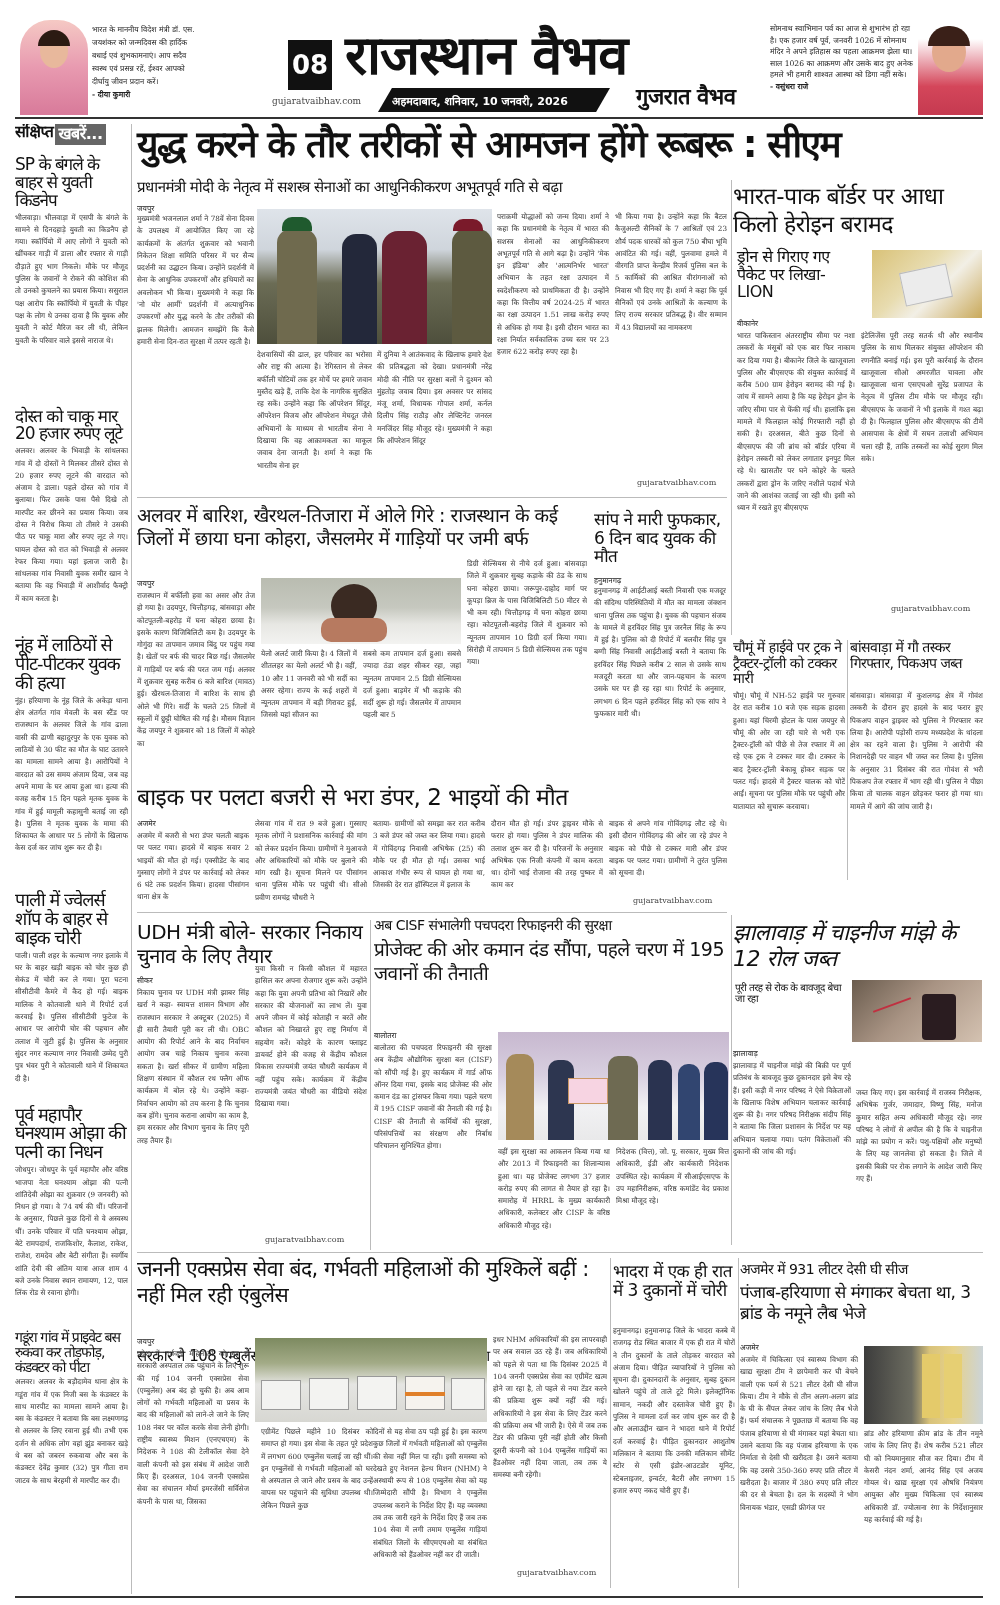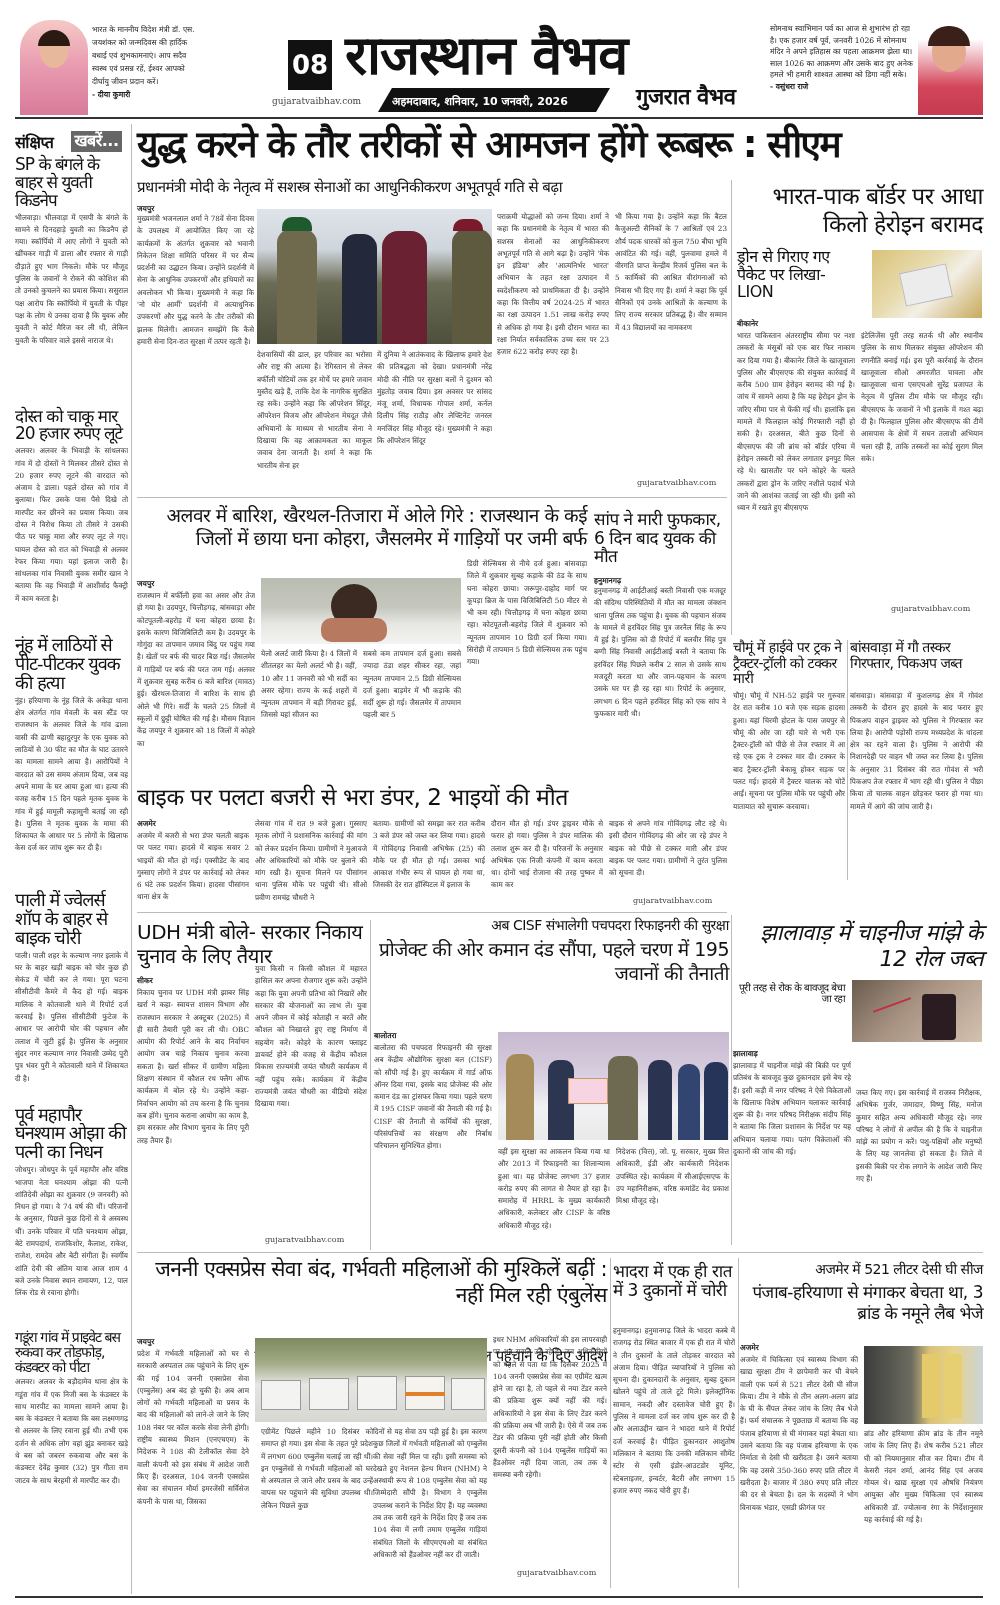--- a/index.html
+++ b/index.html
@@ -1,26 +1,26 @@
 <!DOCTYPE html>
 <html><head>
 <meta charset="utf-8">
 <style>
   * { box-sizing: border-box; margin: 0; padding: 0; }
   html, body { width: 1000px; height: 1605px; background: #fff; overflow: hidden; }
   body { font-family: "DejaVu Serif", serif; color: #111; position: relative; }
   .abs { position: absolute; }
   .hd { font-family: "DejaVu Sans", sans-serif; font-weight: bold; color: #111; letter-spacing: -0.5px; line-height: 1.05; }
   .body-text { font-family: "DejaVu Serif", serif; font-size: 7.2px; line-height: 12.3px; color: #333; text-align: justify; overflow: hidden; }
-  .dateline { font-family: "DejaVu Sans", sans-serif; font-size: 7.5px; font-weight: bold; color: #222; display: block; }
+  .dateline { font-family: "DejaVu Sans", sans-serif; font-size: 7.5px; font-weight: normal; color: #222; display: block; }
   .photo { background: #999; overflow: hidden; }
   .rule-h { position: absolute; height: 1px; background: #333; }
   .rule-v { position: absolute; width: 1px; background: #bbb; }
   .web { font-family: "DejaVu Serif", serif; font-size: 8px; color: #444; }
-  .center { text-align: right; }
+  .center { text-align: left; }
 </style>
 </head>
 <body>
 
 <div class="abs" style="left:0;top:0;width:1000px;height:120px;">
 
   <div class="abs" style="left:20px;top:20px;width:68px;height:95px;background:linear-gradient(180deg,#f5c9c4 0%,#e89ab0 50%,#d87a9a 100%);border-radius:30px 30px 0 0;">
     <div style="position:absolute;left:20px;top:14px;width:28px;height:34px;border-radius:50%;background:#e8b89c;"></div>
     <div style="position:absolute;left:18px;top:10px;width:32px;height:16px;border-radius:16px 16px 0 0;background:#2b1a12;"></div>
   </div>
@@ -42,21 +42,21 @@
     <b>- वसुंधरा राजे</b>
   </div>
   <div class="abs" style="left:918px;top:20px;width:65px;height:95px;background:linear-gradient(180deg,#ffffff 0%,#ffffff 20%,#d4465a 70%,#c53a50 100%);">
     <div style="position:absolute;left:14px;top:12px;width:34px;height:40px;border-radius:50%;background:#e2a98c;"></div>
     <div style="position:absolute;left:10px;top:6px;width:42px;height:20px;border-radius:20px 20px 0 0;background:#3a2018;"></div>
   </div>
 </div>
 <div class="rule-h" style="left:15px;top:117px;width:968px;height:2px;background:#333;"></div>
 
 <div class="abs" style="left:15px;top:124px;width:113px;height:1470px;overflow:hidden;">
-  <div style="display:flex;align-items:flex-end;height:28px;gap:16px;">
+  <div style="display:flex;align-items:flex-start;height:28px;">
     <span class="hd" style="font-size:16px;">संक्षिप्त</span>
     <span class="hd" style="font-size:16px;background:#666;color:#fff;padding:2px 3px;margin-left:2px;">खबरें...</span>
   </div>
 
   <div style="margin-top:4px;">
     <div class="hd" style="font-size:17px;font-weight:normal;letter-spacing:-1px;">SP के बंगले के बाहर से युवती किडनेप</div>
     <div class="body-text" style="height:180px;margin-top:2px;">भीलवाड़ा। भीलवाड़ा में एसपी के बंगले के सामने से दिनदहाड़े युवती का किडनैप हो गया। स्कॉर्पियो में आए लोगों ने युवती को खींचकर गाड़ी में डाला और रफ्तार से गाड़ी दौड़ाते हुए भाग निकले। मौके पर मौजूद पुलिस के जवानों ने रोकने की कोशिश की तो उनको कुचलने का प्रयास किया। ससुराल पक्ष आरोप कि स्कॉर्पियो में युवती के पीहर पक्ष के लोग थे उनका दावा है कि युवक और युवती ने कोर्ट मैरिज कर ली थी, लेकिन युवती के परिवार वाले इससे नाराज थे।</div>
   </div>
   <div style="margin-top:16px;">
     <div class="hd" style="font-size:17px;font-weight:normal;letter-spacing:-1px;">दोस्त को चाकू मार 20 हजार रुपए लूटे</div>
@@ -210,21 +210,21 @@
   </div>
   <div class="abs body-text" style="left:124px;top:90px;width:112px;height:162px;">एग्रीमेंट पिछले महीने 10 दिसंबर को समाप्त हो गया। इस सेवा के तहत पूरे प्रदेश में लगभग 600 एम्बुलेंस चलाई जा रही थीं। इन एम्बुलेंसों से गर्भवती महिलाओं को घर से अस्पताल ले जाने और प्रसव के बाद उन्हें वापस घर पहुंचाने की सुविधा उपलब्ध थी। लेकिन पिछले कुछ</div>
   <div class="abs body-text" style="left:236px;top:90px;width:114px;height:162px;">दिनों से यह सेवा ठप पड़ी हुई है। इस कारण कुछ जिलों में गर्भवती महिलाओं को एम्बुलेंस की सेवा नहीं मिल पा रही। इसी समस्या को देखते हुए नेशनल हेल्थ मिशन (NHM) ने अस्थायी रूप से 108 एम्बुलेंस सेवा को यह जिम्मेदारी सौंपी है। विभाग ने एम्बुलेंस उपलब्ध कराने के निर्देश दिए हैं। यह व्यवस्था तब तक जारी रहने के निर्देश दिए हैं जब तक 104 सेवा में लगी तमाम एम्बुलेंस गाड़ियां संबंधित जिलों के सीएमएचओ या संबंधित अधिकारी को हैंडओवर नहीं कर दी जाती।</div>
   <div class="abs body-text" style="left:356px;top:-2px;width:114px;height:230px;">इधर NHM अधिकारियों की इस लापरवाही पर अब सवाल उठ रहे हैं। जब अधिकारियों को पहले से पता था कि दिसंबर 2025 में 104 जननी एक्सप्रेस सेवा का एग्रीमेंट खत्म होने जा रहा है, तो पहले से नया टेंडर करने की प्रक्रिया शुरू क्यों नहीं की गई। अधिकारियों ने इस सेवा के लिए टेंडर करने की प्रक्रिया अब भी जारी है। ऐसे में जब तक टेंडर की प्रक्रिया पूरी नहीं होती और किसी दूसरी कंपनी को 104 एम्बुलेंस गाड़ियों का हैंडओवर नहीं दिया जाता, तब तक ये समस्या बनी रहेगी।</div>
   <div class="abs web" style="left:380px;top:232px;">gujaratvaibhav.com</div>
 </div>
 
 <div class="abs hd" style="left:613px;top:1262px;width:125px;font-size:17px;font-weight:normal;line-height:1.1;">भादरा में एक ही रात में 3 दुकानों में चोरी</div>
 <div class="abs body-text" style="left:613px;top:1325px;width:122px;height:255px;">हनुमानगढ़। हनुमानगढ़ जिले के भादरा कस्बे में राजगढ़ रोड स्थित बाजार में एक ही रात में चोरों ने तीन दुकानों के ताले तोड़कर वारदात को अंजाम दिया। पीड़ित व्यापारियों ने पुलिस को सूचना दी। दुकानदारों के अनुसार, सुबह दुकान खोलने पहुंचे तो ताले टूटे मिले। इलेक्ट्रॉनिक सामान, नकदी और दस्तावेज चोरी हुए हैं। पुलिस ने मामला दर्ज कर जांच शुरू कर दी है और अलाउद्दीन खान ने भादरा थाने में रिपोर्ट दर्ज करवाई है। पीड़ित दुकानदार आशुतोष मलिकान ने बताया कि उनकी मलिकान सीमेंट स्टोर से एसी इंडोर-आउटडोर यूनिट, स्टेबलाइजर, इन्वर्टर, बैटरी और लगभग 15 हजार रुपए नकद चोरी हुए हैं।</div>
 
-<div class="abs hd center" style="left:740px;top:1262px;width:243px;font-size:14px;font-weight:normal;">अजमेर में 521 लीटर देसी घी सीज</div>
+<div class="abs hd center" style="left:740px;top:1262px;width:243px;font-size:14px;font-weight:normal;">अजमेर में 931 लीटर देसी घी सीज</div>
 <div class="abs hd center" style="left:740px;top:1282px;width:243px;font-size:17px;font-weight:normal;line-height:1.25;">पंजाब-हरियाणा से मंगाकर बेचता था, 3 ब्रांड के नमूने लैब भेजे</div>
 <div class="abs" style="left:740px;top:1342px;width:243px;height:250px;">
   <span class="dateline">अजमेर</span>
   <div class="abs body-text" style="left:0;top:12px;width:118px;height:235px;">अजमेर में चिकित्सा एवं स्वास्थ्य विभाग की खाद्य सुरक्षा टीम ने छापेमारी कर घी बेचने वाली एक फर्म से 521 लीटर देसी घी सीज किया। टीम ने मौके से तीन अलग-अलग ब्रांड के घी के सैंपल लेकर जांच के लिए लैब भेजे हैं। फर्म संचालक ने पूछताछ में बताया कि वह पंजाब हरियाणा से घी मंगाकर यहां बेचता था। उसने बताया कि वह पंजाब हरियाणा के एक निर्माता से देसी घी खरीदता है। उसने बताया कि वह उससे 350-360 रुपए प्रति लीटर में खरीदता है। बाजार में 380 रुपए प्रति लीटर की दर से बेचता है। दल के सदस्यों ने भोग विनायक भंडार, एसडी फ्रीगंज पर</div>
   <div class="abs photo" style="left:124px;top:4px;width:119px;height:78px;background:linear-gradient(90deg,#3c3c3c 0%,#6c6c60 40%,#d8c27a 55%,#e7d28a 75%,#ccd4d8 100%);">
     <div style="position:absolute;left:58px;top:8px;width:18px;height:64px;background:#e4ca6a;"></div>
     <div style="position:absolute;left:80px;top:8px;width:18px;height:64px;background:#e6cf73;"></div>
   </div>
   <div class="abs body-text" style="left:124px;top:86px;width:119px;height:160px;">ब्रांड और हरियाणा क्रीम ब्रांड के तीन नमूने जांच के लिए लिए हैं। शेष करीब 521 लीटर घी को नियमानुसार सीज कर दिया। टीम में केसरी नंदन शर्मा, आनंद सिंह एवं अजय गोयल थे। खाद्य सुरक्षा एवं औषधि नियंत्रण आयुक्त और मुख्य चिकित्सा एवं स्वास्थ्य अधिकारी डॉ. ज्योत्सना रंगा के निर्देशानुसार यह कार्रवाई की गई है।</div>
 </div>

